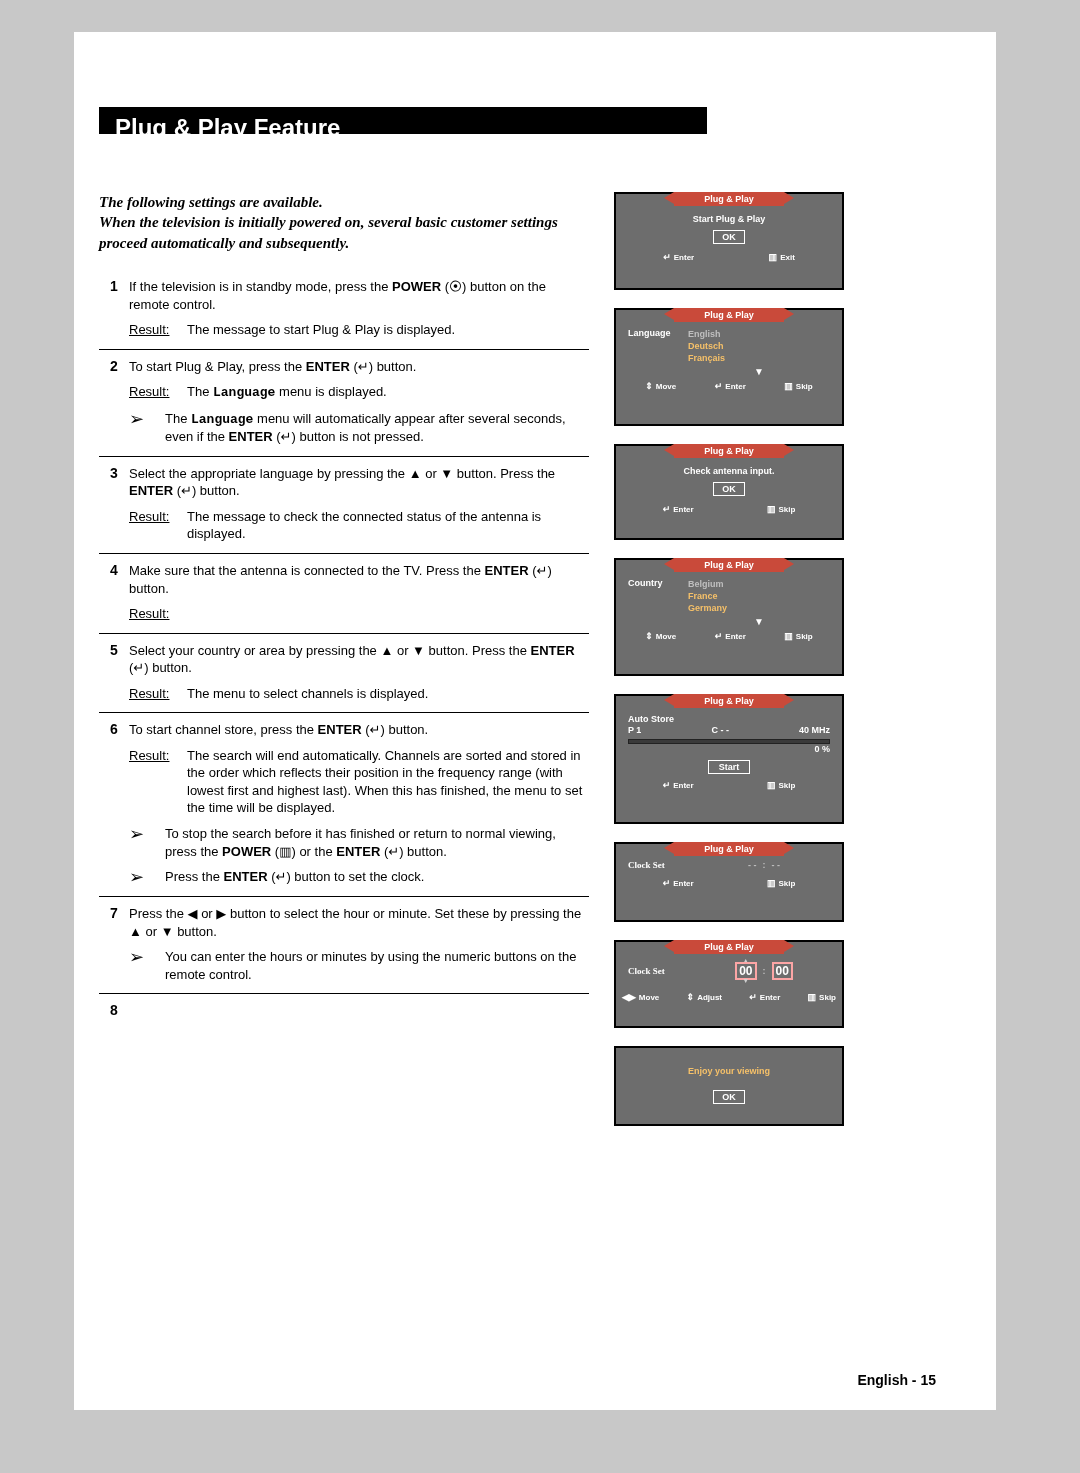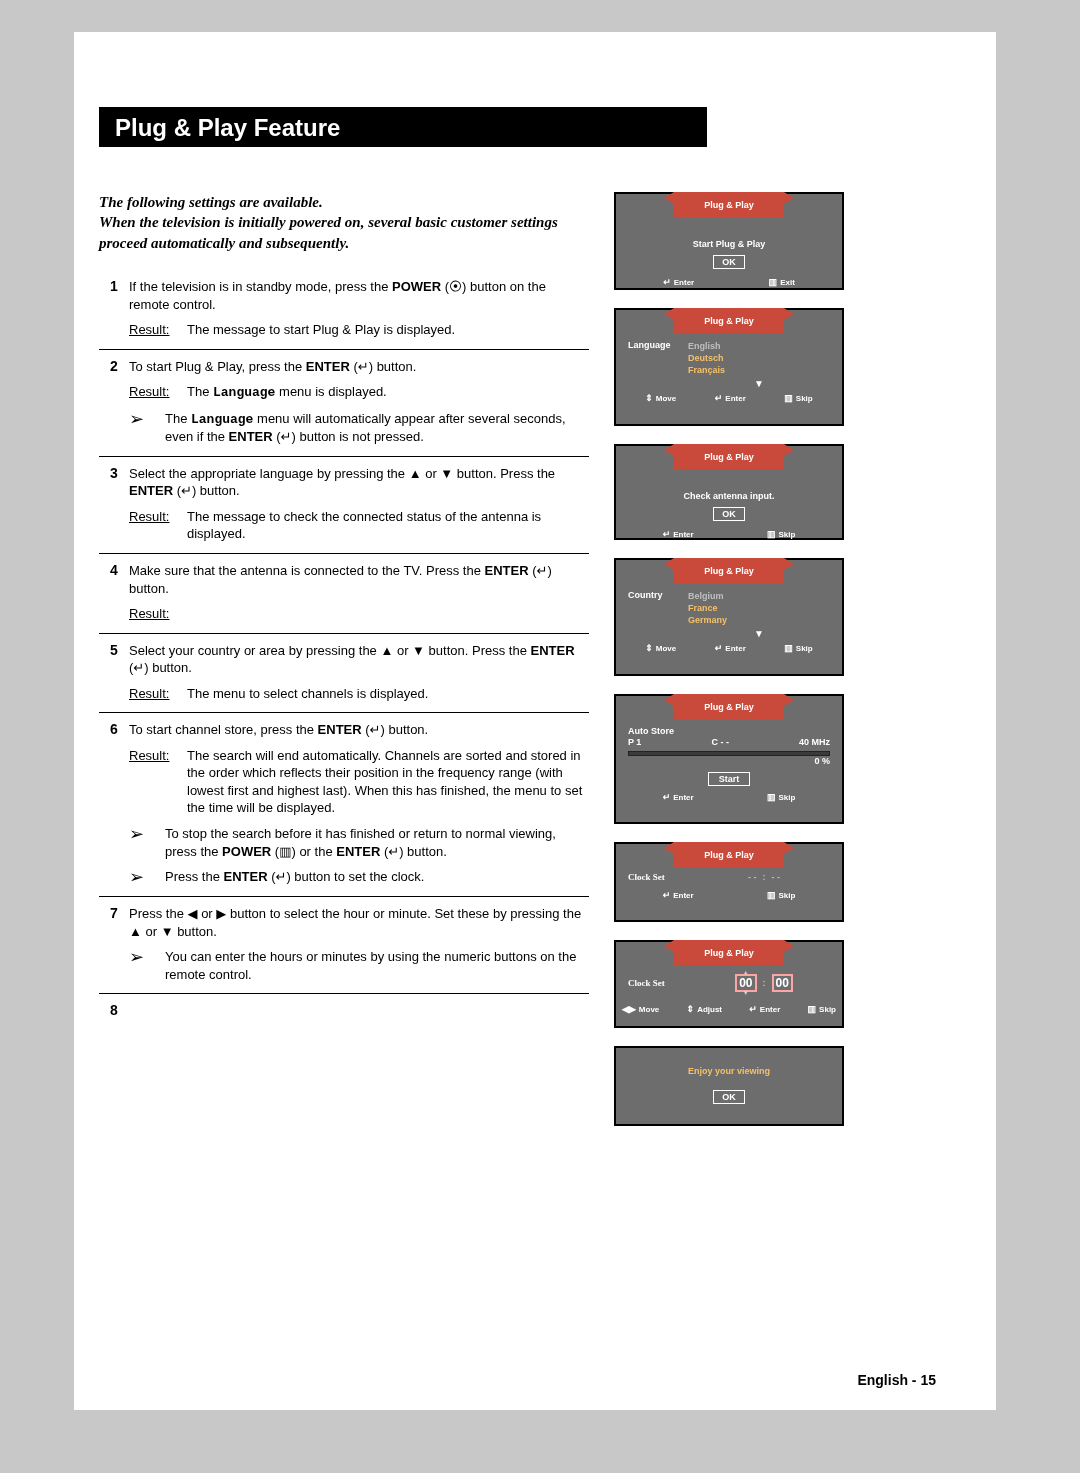--- a/index.html
+++ b/index.html
@@ -17,21 +17,21 @@
     width: 944px;
     height: 1378px;
     background: #fff;
     border-right: 22px solid #c8c8c8;
   }
   .title-bar {
     position: absolute;
     left: 25px;
     top: 75px;
     width: 608px;
-    height: 40px;
+    height: 27px;
     background: #000;
     color: #fff;
     font-size: 24px;
     font-weight: bold;
     padding: 7px 16px;
   }
   .title-bar::after{
     content:"";
     position:absolute;
     left:0; right:0; bottom:-30px;
@@ -100,33 +100,33 @@
     font-size:9px;
     font-weight:bold;
   }
   .osd-tab {
     background:#c94a3a;
     color:#fff;
     margin:-2px auto 0 auto;
     width:110px;
     text-align:center;
     font-size:9px;
-    padding:8px 0;
+    padding:2px 0;
     position:relative;
   }
   .osd-tab::before, .osd-tab::after {
     content:"";
     position:absolute;
     top:0;
     border-top:6px solid transparent;
     border-bottom:6px solid transparent;
   }
   .osd-tab::before { left:-10px; border-right:10px solid #c94a3a; }
   .osd-tab::after { right:-10px; border-left:10px solid #c94a3a; }
-  .osd-body { padding:21px 12px 4px 12px; text-align:center; }
+  .osd-body { padding:8px 12px 4px 12px; text-align:center; }
   .ok-btn {
     display:inline-block;
     border:1px solid #fff;
     padding:1px 8px;
     margin-top:6px;
     font-size:9px;
     color:#fff;
   }
   .osd-foot {
     padding:4px 10px 6px 10px;

